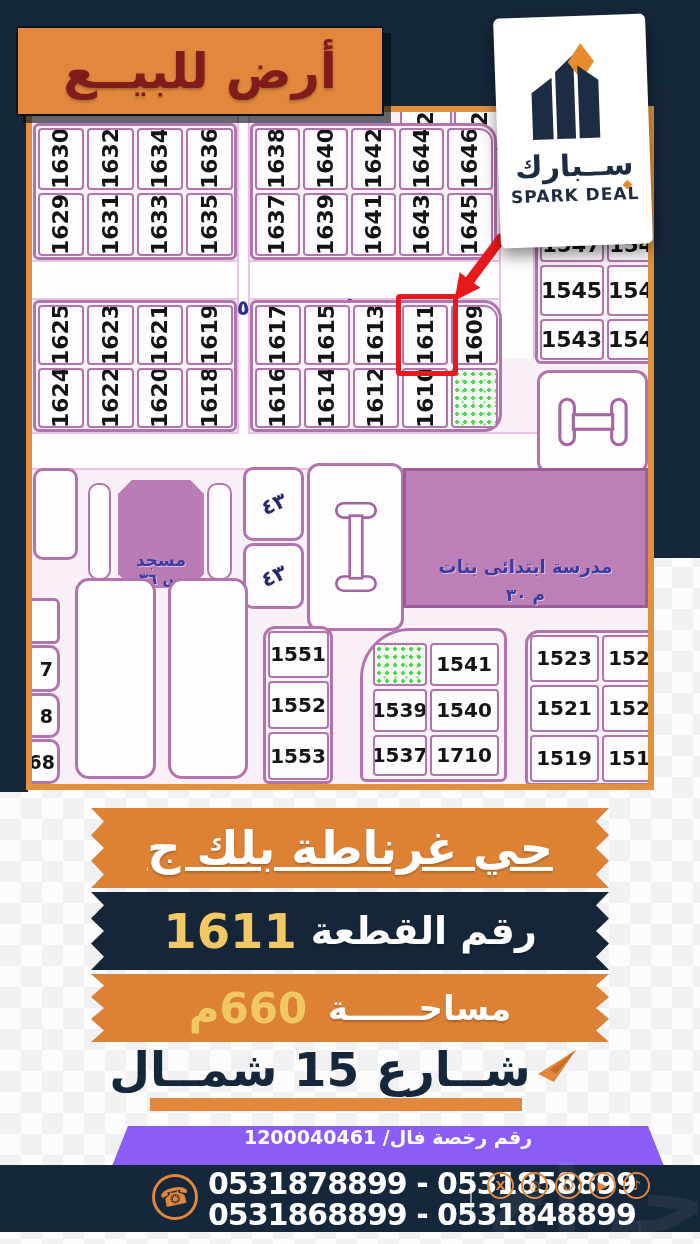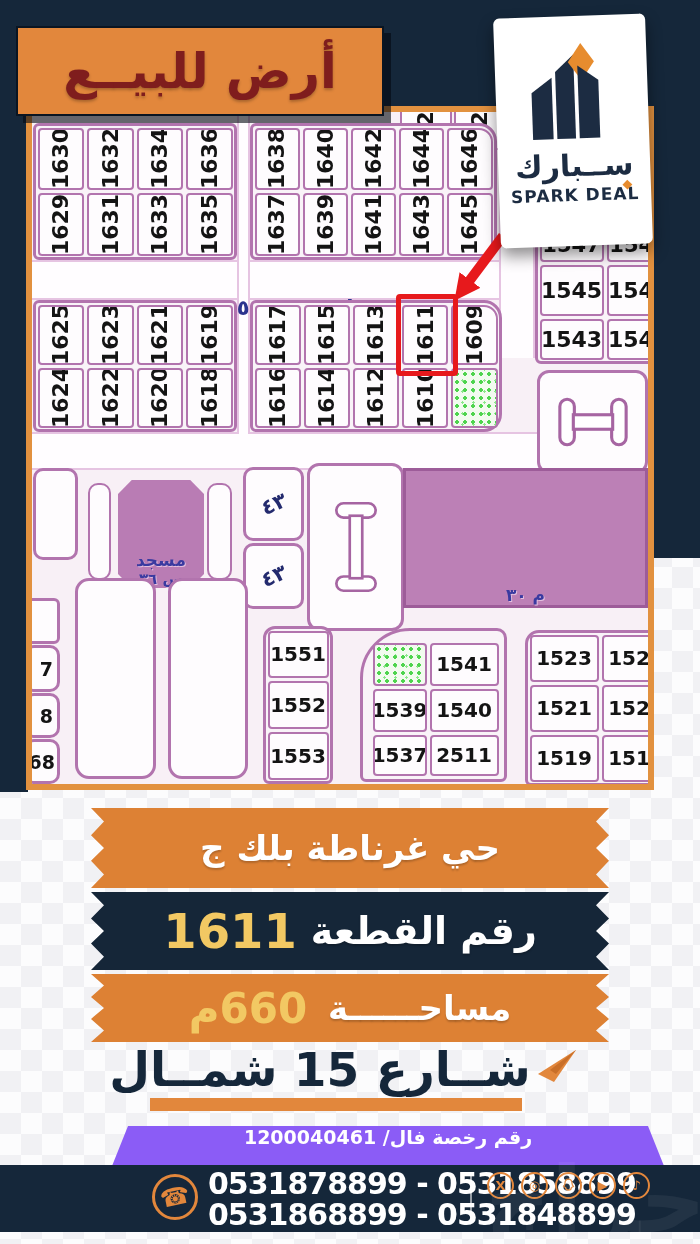--- a/index.html
+++ b/index.html
@@ -282,20 +282,21 @@
     <div class="facility" style="left:275px;top:351px;width:97px;height:168px;">
       <svg width="50" height="104" viewBox="0 0 56 110">
         <g stroke="#a665a2" stroke-width="3" fill="#ffffff">
           <rect x="6" y="6" width="44" height="16" rx="8"></rect>
           <rect x="6" y="88" width="44" height="16" rx="8"></rect>
           <rect x="21" y="20" width="14" height="70"></rect>
         </g>
       </svg>
     </div>
     <div class="purple-bld" style="left:371px;top:356px;width:245px;height:140px;">
+      <div style="font-size:18px;">مدرسة ابتدائى بنات</div>
       <div style="font-size:17px;margin-top:8px;">م ٣٠</div>
     </div>
 
     <div class="solo green-tx" style="left:43px;top:466px;width:81px;height:201px;border-radius:14px;"></div>
     <div class="solo green-tx" style="left:136px;top:466px;width:80px;height:201px;border-radius:14px;"></div>
 
     <div class="solo green-tx" style="left:-8px;top:486px;width:36px;height:46px;border-radius:6px;"></div>
     <div class="solo" style="left:-8px;top:533px;width:36px;height:47px;display:flex;align-items:center;justify-content:flex-end;padding-right:4px;">
         <span class="cellh-lbl" style="font-size:19px;">7</span>
       </div>
@@ -326,21 +327,21 @@
       <div class="cell">
           <span>1539</span>
         </div>
       <div class="cell">
           <span>1540</span>
         </div>
       <div class="cell">
           <span>1537</span>
         </div>
       <div class="cell">
-          <span>2511</span>
+          <span>1710</span>
         </div>
     </div>
 
     <div class="pblock h" style="left:493px;top:518px;width:150px;height:156px;grid-template-columns:1fr 1fr;grid-template-rows:repeat(3,1fr);border-radius:14px 14px 6px 6px;">
       <div class="cell">
           <span>1523</span>
         </div>
       <div class="cell">
           <span>1522</span>
         </div>
@@ -369,21 +370,21 @@
       <polygon points="38,112 38,40 58,22 58,112" fill="#1c2c42"></polygon>
       <polygon points="66,10 80,30 66,50 52,30" fill="#e78c2e"></polygon>
       <polygon points="62,112 62,34 84,50 84,112" fill="#1c2c42"></polygon>
     </svg>
     <div class="logo-ar">ســبارك</div>
     <div class="logo-en">SPARK DEAL</div>
     <span class="logo-dot"></span>
   </div>
 
   <div class="ribbon" style="top:808px;height:80px;background:#dd8134;">
-    <span class="lbl" style="font-size:34px;">حي غرناطة بلك ج</span>
+    <span class="lbl" style="font-size:46px;text-decoration:underline;">حي غرناطة بلك ج</span>
   </div>
   <div class="ribbon" style="top:892px;height:78px;background:#152638;">
     <span class="lbl" style="font-size:38px;">رقم القطعة</span>
     <span class="gold" style="font-size:48px;margin-right:14px;">1611</span>
   </div>
   <div class="ribbon" style="top:974px;height:68px;background:#dd8134;">
     <span class="lbl" style="font-size:34px;">مساحــــــة</span>
     <span class="gold" style="font-size:42px;margin-right:21px;">660م</span>
   </div>
 

